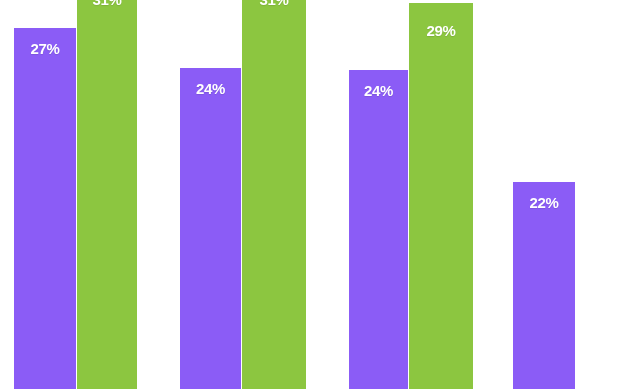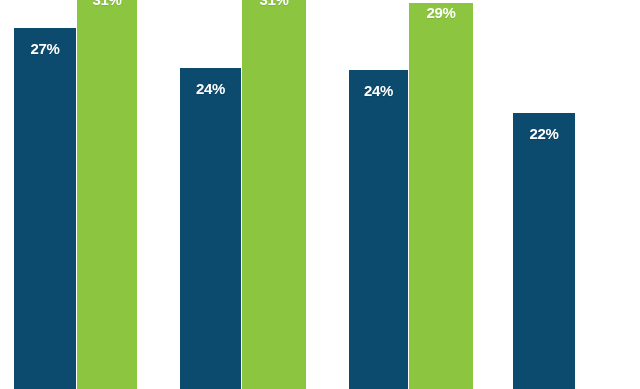--- a/index.html
+++ b/index.html
@@ -21,21 +21,21 @@
     background: #ffffff;
     overflow: hidden;
   }
 
   .bar {
     position: absolute;
     bottom: 0;
     box-sizing: border-box;
   }
 
-  .bar.series-a { background: #0c4a6e; }
+  .bar.series-a { background: #8b5cf6; }
   .bar.series-b { background: #8cc640; }
 
   .bar-label {
     position: absolute;
     left: 0;
     right: 0;
     text-align: center;
     color: #ffffff;
     font-family: "Liberation Sans", sans-serif;
     font-weight: bold;
@@ -62,20 +62,20 @@
     <span class="bar-label" style="top: 13px;">24%</span>
   </div>
   <div class="bar series-b" id="bar-g2-b" style="left: 242px; width: 64px; height: 401px;">
     <span class="bar-label" style="top: 4px;">31%</span>
   </div>
 
   <div class="bar series-a" id="bar-g3-a" style="left: 349px; width: 59px; height: 319px;">
     <span class="bar-label" style="top: 13px;">24%</span>
   </div>
   <div class="bar series-b" id="bar-g3-b" style="left: 409px; width: 64px; height: 386px;">
-    <span class="bar-label" style="top: 2px;">29%</span>
+    <span class="bar-label" style="top: 20px;">29%</span>
   </div>
 
-  <div class="bar series-a" id="bar-g4-a" style="left: 513px; width: 62px; height: 276px;">
+  <div class="bar series-a" id="bar-g4-a" style="left: 513px; width: 62px; height: 207px;">
     <span class="bar-label" style="top: 13px;">22%</span>
   </div>
 
 </div>
 
 </body></html>

